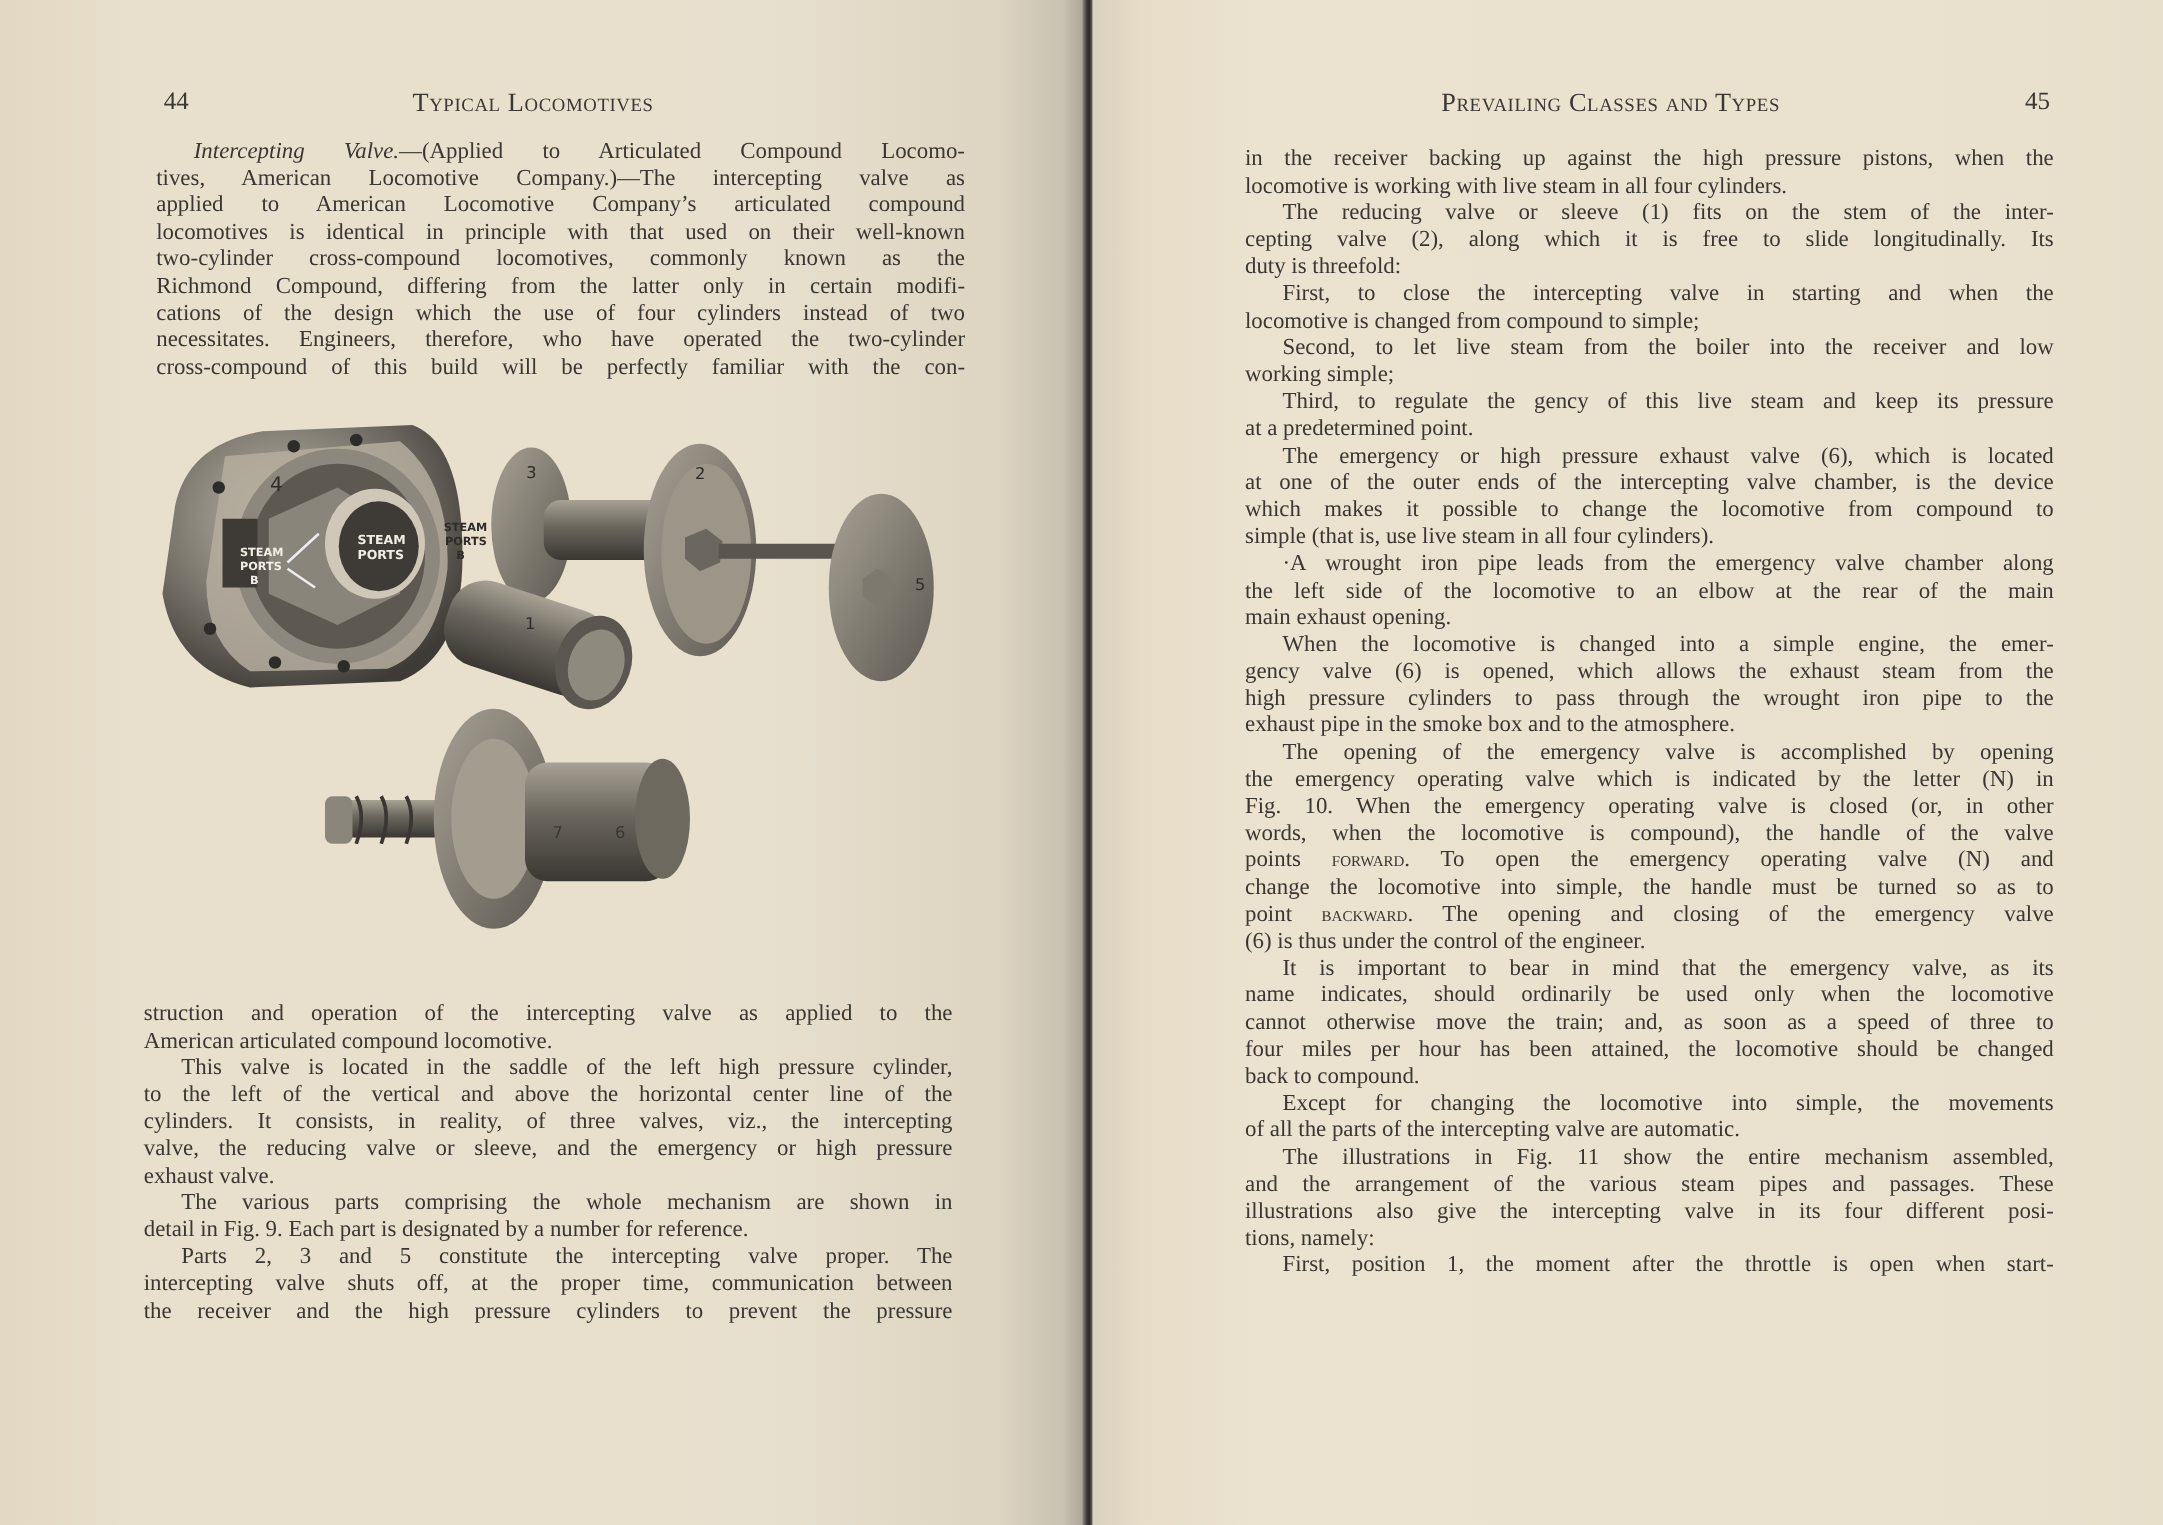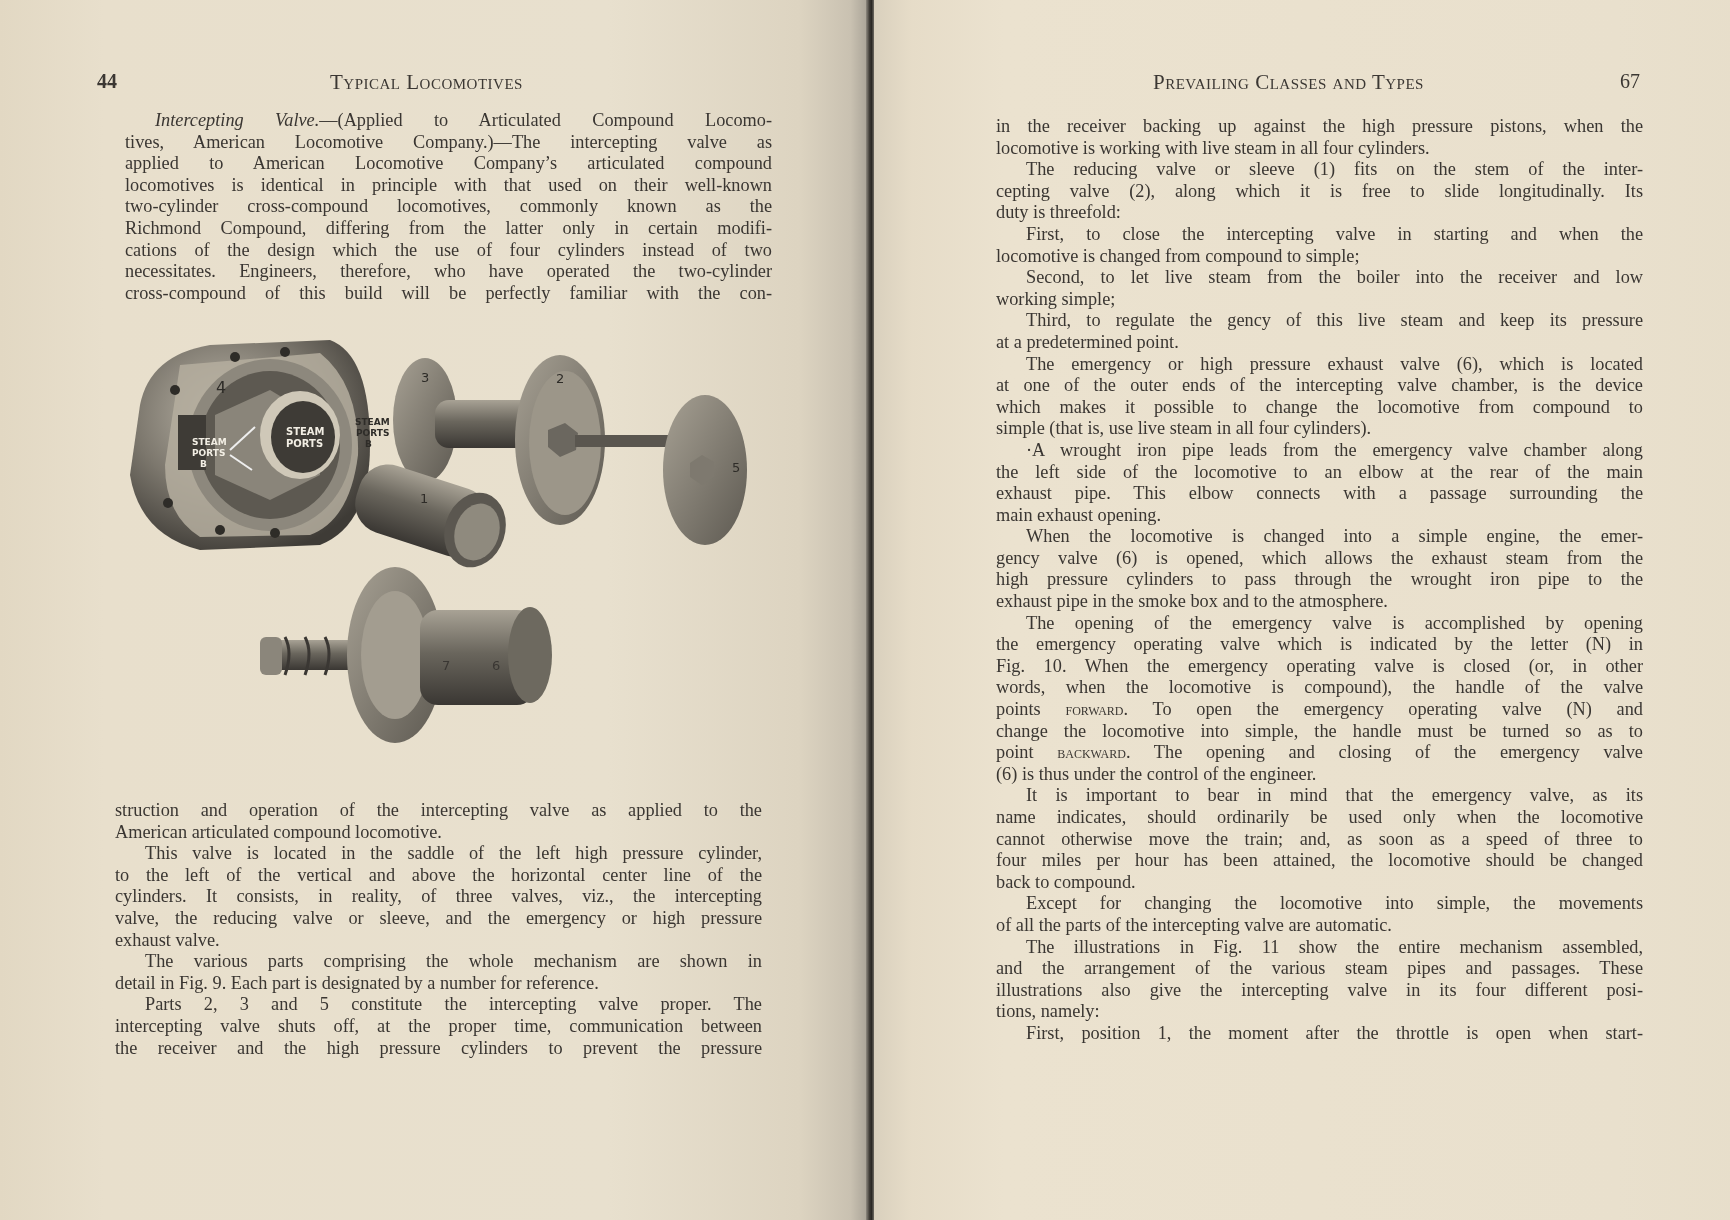--- a/index.html
+++ b/index.html
@@ -42,21 +42,21 @@
   .caption {
     position: absolute; left: 120px; width: 640px; top: 757px; text-align: center;
     font-size: 13px; color: #3e3a35;
   }
   .caption .sc2 { font-variant: small-caps; }
 </style>
 </head>
 <body>
 
 <div class="page page-left">
-  <div class="folio" style="left:97px;font-weight:bold;">44</div>
+  <div class="folio" style="left:131px;">44</div>
   <div class="running-head" style="left:330px;">Typical Locomotives</div>
 
   <div class="col" id="left-top" style="left:125px; top:110px; width:647px;">
       <span class="line indent"><span class="it">Intercepting Valve.</span><span>—(Applied to Articulated Compound Locomo-</span></span>
       <span class="line"><span>tives, American Locomotive Company.)—The intercepting valve as</span></span>
       <span class="line"><span>applied to American Locomotive Company’s articulated compound</span></span>
       <span class="line"><span>locomotives is identical in principle with that used on their well-known</span></span>
       <span class="line"><span>two-cylinder cross-compound locomotives, commonly known as the</span></span>
       <span class="line"><span>Richmond Compound, differing from the latter only in certain modifi-</span></span>
       <span class="line"><span>cations of the design which the use of four cylinders instead of two</span></span>
@@ -165,40 +165,39 @@
       <span class="line indent"><span>Parts 2, 3 and 5 constitute the intercepting valve proper. The</span></span>
       <span class="line"><span>intercepting valve shuts off, at the proper time, communication between</span></span>
       <span class="line"><span>the receiver and the high pressure cylinders to prevent the pressure</span></span>
     </div>
 </div>
 
 <div class="spine"></div>
 
 <div class="page page-right">
   <div class="running-head" style="left:279px;">Prevailing Classes and Types</div>
-  <div class="folio" style="left:746px;">67</div>
+  <div class="folio" style="left:746px;">45</div>
   <div class="col" id="right-col" style="left:122px; top:116px; width:647px;">
       <span class="line"><span>in the receiver backing up against the high pressure pistons, when the</span></span>
       <span class="line last"><span>locomotive is working with live steam in all four cylinders.</span></span>
       <span class="line indent"><span>The reducing valve or sleeve (1) fits on the stem of the inter-</span></span>
       <span class="line"><span>cepting valve (2), along which it is free to slide longitudinally. Its</span></span>
       <span class="line last"><span>duty is threefold:</span></span>
       <span class="line indent"><span>First, to close the intercepting valve in starting and when the</span></span>
       <span class="line last"><span>locomotive is changed from compound to simple;</span></span>
       <span class="line indent"><span>Second, to let live steam from the boiler into the receiver and low</span></span>
       <span class="line last"><span>working simple;</span></span>
       <span class="line indent"><span>Third, to regulate the gency of this live steam and keep its pressure</span></span>
       <span class="line last"><span>at a predetermined point.</span></span>
       <span class="line indent"><span>The emergency or high pressure exhaust valve (6), which is located</span></span>
       <span class="line"><span>at one of the outer ends of the intercepting valve chamber, is the device</span></span>
       <span class="line"><span>which makes it possible to change the locomotive from compound to</span></span>
       <span class="line last"><span>simple (that is, use live steam in all four cylinders).</span></span>
       <span class="line indent"><span>·A wrought iron pipe leads from the emergency valve chamber along</span></span>
       <span class="line"><span>the left side of the locomotive to an elbow at the rear of the main</span></span>
-      <span class="line"><span>exhaust pipe. This elbow connects with a passage surrounding the</span></span>
       <span class="line last"><span>main exhaust opening.</span></span>
       <span class="line indent"><span>When the locomotive is changed into a simple engine, the emer-</span></span>
       <span class="line"><span>gency valve (6) is opened, which allows the exhaust steam from the</span></span>
       <span class="line"><span>high pressure cylinders to pass through the wrought iron pipe to the</span></span>
       <span class="line last"><span>exhaust pipe in the smoke box and to the atmosphere.</span></span>
       <span class="line indent"><span>The opening of the emergency valve is accomplished by opening</span></span>
       <span class="line"><span>the emergency operating valve which is indicated by the letter (N) in</span></span>
       <span class="line"><span>Fig. 10. When the emergency operating valve is closed (or, in other</span></span>
       <span class="line"><span>words, when the locomotive is compound), the handle of the valve</span></span>
       <span class="line"><span>points </span><span class="sc">forward</span><span>. To open the emergency operating valve (N) and</span></span>

